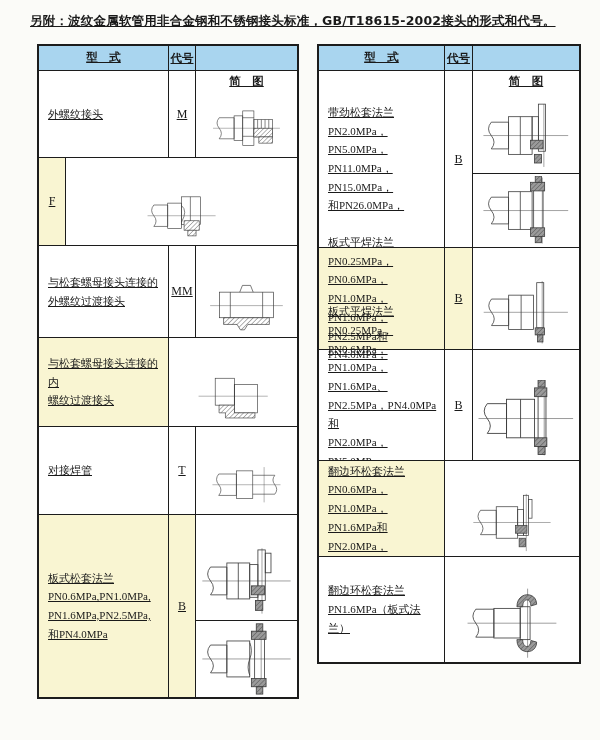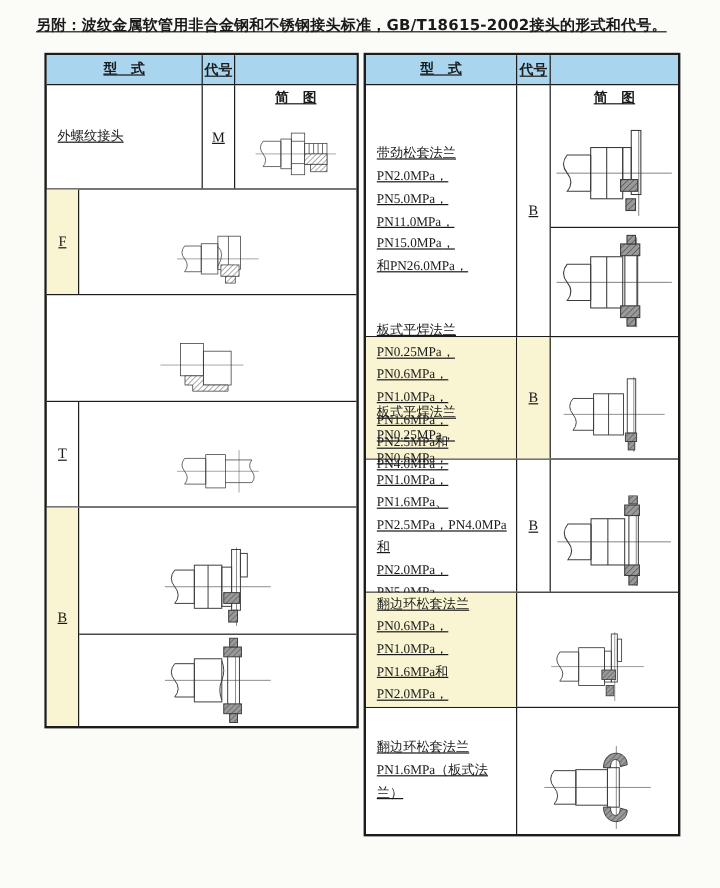--- a/index.html
+++ b/index.html
@@ -5,21 +5,21 @@
   * { margin:0; padding:0; box-sizing:border-box; }
   body { width:600px; height:740px; background:#fbfbf8; font-family:"Liberation Serif", serif; color:#1a1a1a; }
   .page { width:600px; height:740px; overflow:hidden; position:relative;text-decoration:underline; }
   .doc-title {
     margin:13px 0 0 30px;
     font-family:"DejaVu Sans", sans-serif;
     font-weight:bold;
     font-size:12.5px;
     letter-spacing:0.2px;
   }
-  .tables { display:flex; gap:4px; margin:14px 0 0 37px; align-items:flex-start; }
+  .tables { display:flex; gap:18px; margin:14px 0 0 37px; align-items:flex-start; }
   .tbl { border:2px solid #1c1c1c; background:#fff; }
   .tbl-left  { width:262px; }
   .tbl-right { width:264px; }
   .row { display:flex; border-bottom:1px solid #1c1c1c; }
   .row:last-child { border-bottom:none; }
   .cell { border-right:1px solid #1c1c1c; display:flex; align-items:center; }
   .cell:last-child { border-right:none; }
   .hdr { background:#a9d5ef; height:25px; }
   .hdr .cell {
     justify-content:center;
@@ -103,51 +103,75 @@
                 <rect x="56" y="14" width="30" height="44" fill="none" stroke="#3c3c3c"></rect>
                 <line x1="70" y1="14" x2="70" y2="58" stroke="#3c3c3c" stroke-width="1"></line>
                 <path d="M56,28 q10,8 0,26" fill="none" stroke="#3c3c3c"></path>
                 <rect x="60" y="52" width="24" height="15" fill="url(#hch)" stroke="#3c3c3c"></rect>
                 <rect x="66" y="67" width="13" height="9" fill="url(#hch)" stroke="#3c3c3c"></rect>
               </svg>
             </div>
         </div>
       </div>
 
+      <div class="row" style="height:92px">
+        <div class="cell type">与松套螺母接头连接的
+外螺纹过渡接头</div>
+        <div class="cell code">MM</div>
+        <div class="cell sketch">
+          <div class="sub">
+              <svg viewBox="0 0 112 88" preserveAspectRatio="xMidYMid meet">
+                <line x1="2" y1="44" x2="110" y2="44" stroke="#3c3c3c" stroke-width="0.6"></line>
+                <rect x="16" y="24" width="80" height="38" fill="none" stroke="#3c3c3c"></rect>
+                <line x1="32" y1="24" x2="32" y2="62" stroke="#3c3c3c" stroke-width="1"></line>
+                <line x1="80" y1="24" x2="80" y2="62" stroke="#3c3c3c" stroke-width="1"></line>
+                <path d="M46,24 L50,14 H62 L66,24" fill="none" stroke="#3c3c3c"></path>
+                <path d="M22,62 H90 V72 H58 L53,80 H47 L42,72 H22 Z" fill="url(#hch)" stroke="#3c3c3c"></path>
+              </svg>
+            </div>
+        </div>
+      </div>
 
       <div class="row" style="height:89px">
+        <div class="cell type yellow">与松套螺母接头连接的内
+螺纹过渡接头</div>
         <div class="cell sketch">
           <div class="sub">
               <svg viewBox="0 0 112 88" preserveAspectRatio="xMidYMid meet">
                 <line x1="2" y1="44" x2="110" y2="44" stroke="#3c3c3c" stroke-width="0.6"></line>
                 <rect x="28" y="16" width="30" height="42" fill="none" stroke="#3c3c3c"></rect>
                 <rect x="58" y="26" width="36" height="44" fill="none" stroke="#3c3c3c"></rect>
                 <line x1="58" y1="26" x2="58" y2="70" stroke="#3c3c3c" stroke-width="1"></line>
                 <path d="M34,58 H58 V70 H90 V78 H44 V70 H34 Z" fill="url(#hch)" stroke="#3c3c3c"></path>
               </svg>
             </div>
         </div>
       </div>
 
       <div class="row" style="height:88px">
+        <div class="cell type">对接焊管</div>
         <div class="cell code">T</div>
         <div class="cell sketch">
           <div class="sub">
               <svg viewBox="0 0 112 88" preserveAspectRatio="xMidYMid meet">
                 <line x1="2" y1="44" x2="110" y2="44" stroke="#3c3c3c" stroke-width="0.6"></line>
                 <path d="M40,27 H12 q-7,8.5 0,17 q7,8.5 0,17 H40 M40,27 V61" fill="none" stroke="#3c3c3c"></path>
                 <rect x="40" y="22" width="26" height="44" fill="none" stroke="#3c3c3c"></rect>
                 <path d="M66,29 H101 q-6,7.5 0,15 q6,7.5 0,15 H66" fill="none" stroke="#3c3c3c"></path>
                 <line x1="84" y1="16" x2="84" y2="72" stroke="#3c3c3c" stroke-width="0.6"></line>
               </svg>
             </div>
         </div>
       </div>
 
       <div class="row" style="height:182px">
+        <div class="cell type yellow">板式松套法兰
+PN0.6MPa,PN1.0MPa,
+PN1.6MPa,PN2.5MPa,
+和PN4.0MPa</div>
         <div class="cell code yellow">B</div>
         <div class="cell sketch">
           <div class="sub">
               <svg viewBox="0 0 112 88" preserveAspectRatio="xMidYMid meet">
                 <line x1="2" y1="44" x2="110" y2="44" stroke="#3c3c3c" stroke-width="0.6"></line>
                 <line x1="75" y1="4" x2="75" y2="84" stroke="#3c3c3c" stroke-width="0.6"></line>
                 <path d="M32,27 H12 q-7,8.5 0,17 q7,8.5 0,17 H32 M32,27 V61" fill="none" stroke="#3c3c3c"></path>
                 <rect x="32" y="22" width="28" height="44" fill="none" stroke="#3c3c3c"></rect>
                 <line x1="46" y1="22" x2="46" y2="66" stroke="#3c3c3c" stroke-width="1"></line>
                 <rect x="60" y="24" width="10" height="40" fill="none" stroke="#3c3c3c"></rect>
@@ -175,21 +199,21 @@
       </div>
     </div>
 
     <div class="tbl tbl-right">
       <div class="row hdr">
         <div class="cell type" style="justify-content:center;padding:0">型　式</div>
         <div class="cell code">代号</div>
         <div class="cell sketch" style="flex-direction:row;justify-content:center">简　图</div>
       </div>
 
-      <div class="row" style="height:210px">
+      <div class="row" style="height:177px">
         <div class="cell type">带劲松套法兰
 PN2.0MPa，PN5.0MPa，
 PN11.0MPa，PN15.0MPa，
 和PN26.0MPa，</div>
         <div class="cell code">B</div>
         <div class="cell sketch">
           <div class="sub">
               <svg viewBox="0 0 112 88" preserveAspectRatio="xMidYMid meet">
                 <line x1="2" y1="44" x2="110" y2="44" stroke="#3c3c3c" stroke-width="0.6"></line>
                 <line x1="79" y1="4" x2="79" y2="84" stroke="#3c3c3c" stroke-width="0.6"></line>

